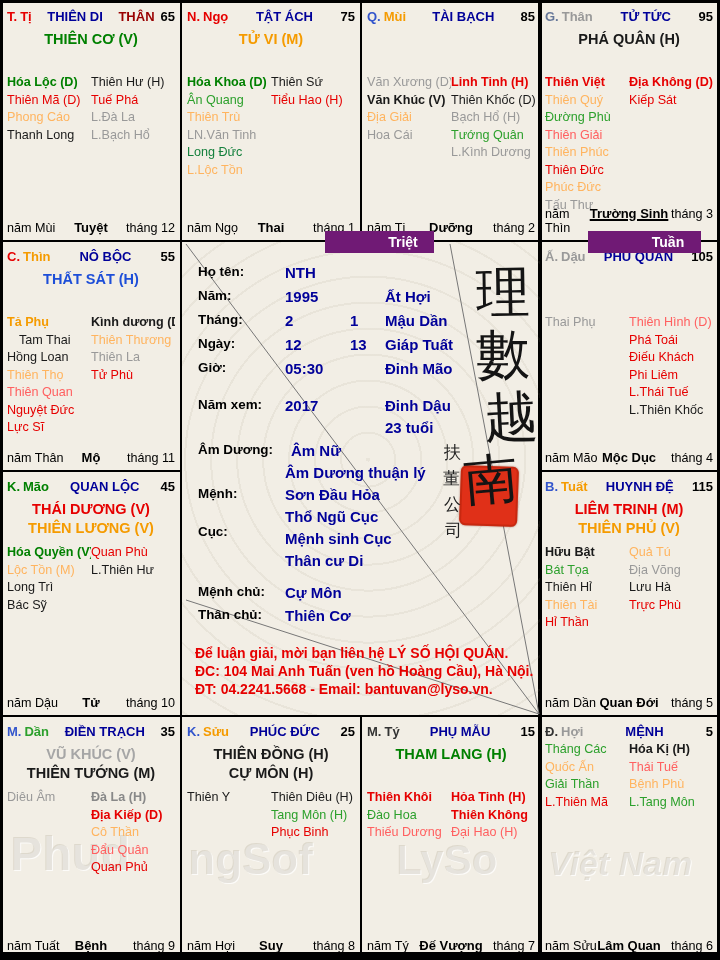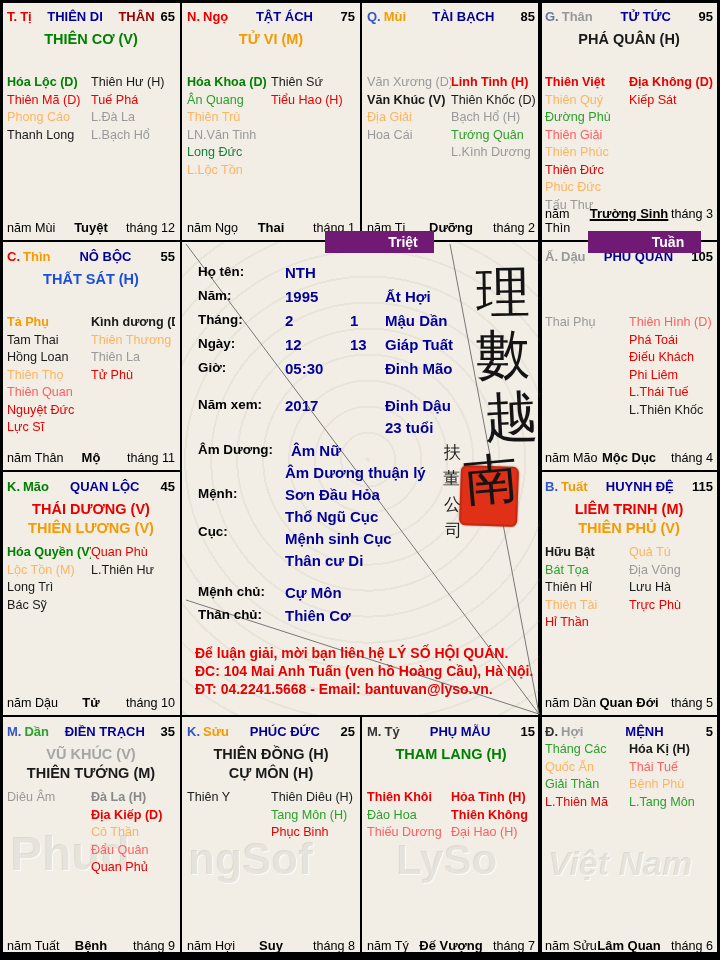--- a/index.html
+++ b/index.html
@@ -183,21 +183,21 @@
           <span class="canchi"><span class="stem" style="color: rgb(230, 0, 0);">C.</span><span class="branch" style="color: rgb(245, 155, 0);">Thìn</span></span>
           <span class="palace">NÔ BỘC</span>
           <span class="age">55</span>
         </div>
         <div class="mains">
           <div class="mstar" style="color: #1d4ed8;">THẤT SÁT (H)</div>
         </div>
         <div class="cols">
           <div class="col">
             <div class="star" style="color: rgb(245, 155, 0); font-weight: bold;">Tả Phụ</div>
-            <div class="star" style="color: rgb(26, 26, 26);">Tam Thai</div>
+            <div class="star" style="color: rgb(26, 26, 26); margin-left: 12px;">Tam Thai</div>
             <div class="star" style="color: rgb(26, 26, 26);">Hồng Loan</div>
             <div class="star" style="color: rgb(255, 180, 95);">Thiên Thọ</div>
             <div class="star" style="color: rgb(255, 96, 96);">Thiên Quan</div>
             <div class="star" style="color: rgb(230, 0, 0);">Nguyệt Đức</div>
             <div class="star" style="color: rgb(230, 0, 0);">Lực Sĩ</div>
           </div>
           <div class="col">
             <div class="star" style="color: rgb(26, 26, 26); font-weight: bold;">Kình dương (D)</div>
             <div class="star" style="color: rgb(255, 180, 95);">Thiên Thương</div>
             <div class="star" style="color: rgb(153, 153, 153);">Thiên La</div>

